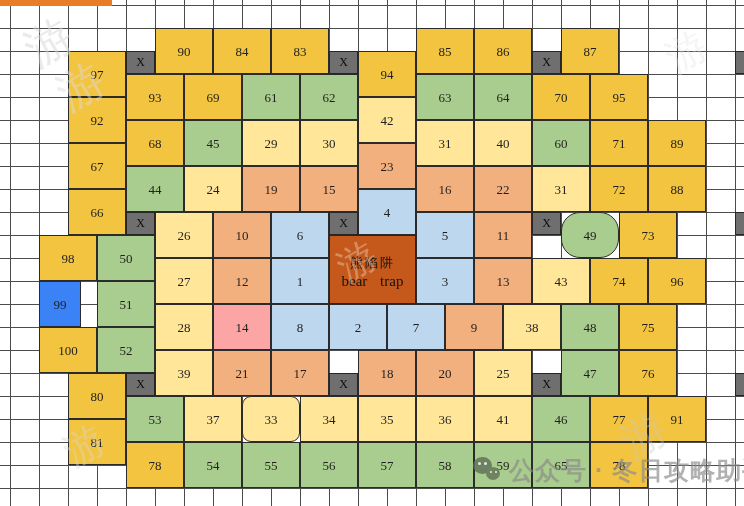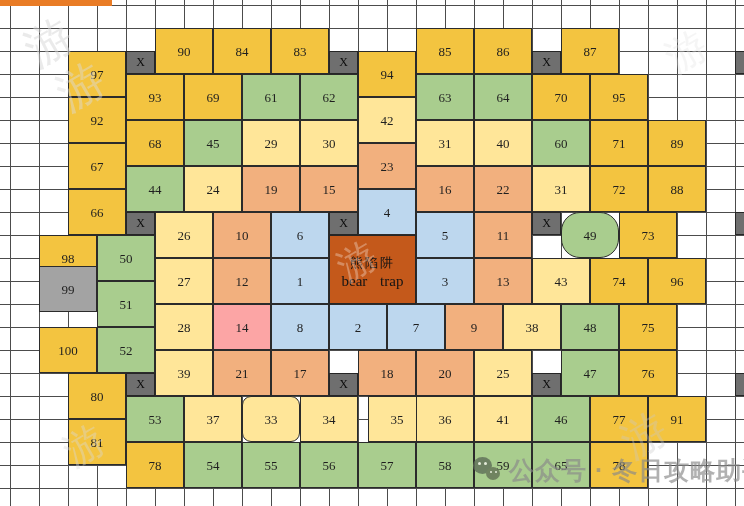--- a/index.html
+++ b/index.html
@@ -110,21 +110,21 @@
       <div class="cell" style="left: 39px; top: 235px; width: 58px; height: 46px; background: rgb(243, 196, 64);">98</div>
       <div class="cell" style="left: 97px; top: 235px; width: 58px; height: 46px; background: rgb(169, 205, 142);">50</div>
       <div class="cell" style="left: 155px; top: 258px; width: 58px; height: 46px; background: rgb(255, 230, 153);">27</div>
       <div class="cell" style="left: 213px; top: 258px; width: 58px; height: 46px; background: rgb(242, 176, 126);">12</div>
       <div class="cell" style="left: 271px; top: 258px; width: 58px; height: 46px; background: rgb(189, 215, 238);">1</div>
       <div class="cell" style="left: 416px; top: 258px; width: 58px; height: 46px; background: rgb(189, 215, 238);">3</div>
       <div class="cell" style="left: 474px; top: 258px; width: 58px; height: 46px; background: rgb(242, 176, 126);">13</div>
       <div class="cell" style="left: 532px; top: 258px; width: 58px; height: 46px; background: rgb(255, 230, 153);">43</div>
       <div class="cell" style="left: 590px; top: 258px; width: 58px; height: 46px; background: rgb(243, 196, 64);">74</div>
       <div class="cell" style="left: 648px; top: 258px; width: 58px; height: 46px; background: rgb(243, 196, 64);">96</div>
-      <div class="cell" style="left: 39px; top: 266px; width: 58px; height: 46px; background: #a3a3a3;">99</div>
+      <div class="cell" style="left: 39px; top: 281px; width: 42px; height: 46px; background: #3b82f6;">99</div>
       <div class="cell" style="left: 97px; top: 281px; width: 58px; height: 46px; background: rgb(169, 205, 142);">51</div>
       <div class="cell" style="left: 155px; top: 304px; width: 58px; height: 46px; background: rgb(255, 230, 153);">28</div>
       <div class="cell" style="left: 213px; top: 304px; width: 58px; height: 46px; background: #fca5a5;">14</div>
       <div class="cell" style="left: 271px; top: 304px; width: 58px; height: 46px; background: rgb(189, 215, 238);">8</div>
       <div class="cell" style="left: 329px; top: 304px; width: 58px; height: 46px; background: rgb(189, 215, 238);">2</div>
       <div class="cell" style="left: 387px; top: 304px; width: 58px; height: 46px; background: rgb(189, 215, 238);">7</div>
       <div class="cell" style="left: 445px; top: 304px; width: 58px; height: 46px; background: rgb(242, 176, 126);">9</div>
       <div class="cell" style="left: 503px; top: 304px; width: 58px; height: 46px; background: rgb(255, 230, 153);">38</div>
       <div class="cell" style="left: 561px; top: 304px; width: 58px; height: 46px; background: rgb(169, 205, 142);">48</div>
       <div class="cell" style="left: 619px; top: 304px; width: 58px; height: 46px; background: rgb(243, 196, 64);">75</div>
@@ -136,21 +136,21 @@
       <div class="cell" style="left: 358px; top: 350px; width: 58px; height: 46px; background: rgb(242, 176, 126);">18</div>
       <div class="cell" style="left: 416px; top: 350px; width: 58px; height: 46px; background: rgb(242, 176, 126);">20</div>
       <div class="cell" style="left: 474px; top: 350px; width: 58px; height: 46px; background: rgb(255, 230, 153);">25</div>
       <div class="cell" style="left: 561px; top: 350px; width: 58px; height: 46px; background: rgb(169, 205, 142);">47</div>
       <div class="cell" style="left: 619px; top: 350px; width: 58px; height: 46px; background: rgb(243, 196, 64);">76</div>
       <div class="cell" style="left: 68px; top: 373px; width: 58px; height: 46px; background: rgb(243, 196, 64);">80</div>
       <div class="cell" style="left: 126px; top: 396px; width: 58px; height: 46px; background: rgb(169, 205, 142);">53</div>
       <div class="cell" style="left: 184px; top: 396px; width: 58px; height: 46px; background: rgb(255, 230, 153);">37</div>
       <div class="cell" style="left: 242px; top: 396px; width: 58px; height: 46px; background: rgb(255, 230, 153); border-radius: 9px;">33</div>
       <div class="cell" style="left: 300px; top: 396px; width: 58px; height: 46px; background: rgb(255, 230, 153);">34</div>
-      <div class="cell" style="left: 368px; top: 396px; width: 58px; height: 46px; background: rgb(255, 230, 153);">35</div>
+      <div class="cell" style="left: 358px; top: 396px; width: 58px; height: 46px; background: rgb(255, 230, 153);">35</div>
       <div class="cell" style="left: 416px; top: 396px; width: 58px; height: 46px; background: rgb(255, 230, 153);">36</div>
       <div class="cell" style="left: 474px; top: 396px; width: 58px; height: 46px; background: rgb(255, 230, 153);">41</div>
       <div class="cell" style="left: 532px; top: 396px; width: 58px; height: 46px; background: rgb(169, 205, 142);">46</div>
       <div class="cell" style="left: 590px; top: 396px; width: 58px; height: 46px; background: rgb(243, 196, 64);">77</div>
       <div class="cell" style="left: 648px; top: 396px; width: 58px; height: 46px; background: rgb(243, 196, 64);">91</div>
       <div class="cell" style="left: 68px; top: 419px; width: 58px; height: 46px; background: rgb(243, 196, 64);">81</div>
       <div class="cell" style="left: 126px; top: 442px; width: 58px; height: 46px; background: rgb(243, 196, 64);">78</div>
       <div class="cell" style="left: 184px; top: 442px; width: 58px; height: 46px; background: rgb(169, 205, 142);">54</div>
       <div class="cell" style="left: 242px; top: 442px; width: 58px; height: 46px; background: rgb(169, 205, 142);">55</div>
       <div class="cell" style="left: 300px; top: 442px; width: 58px; height: 46px; background: rgb(169, 205, 142);">56</div>

